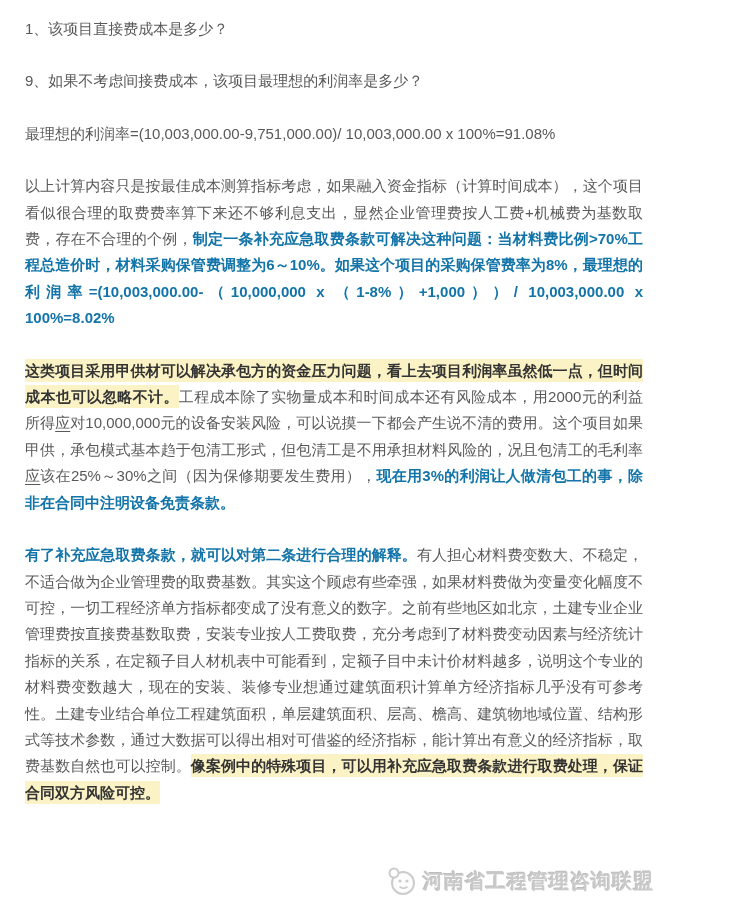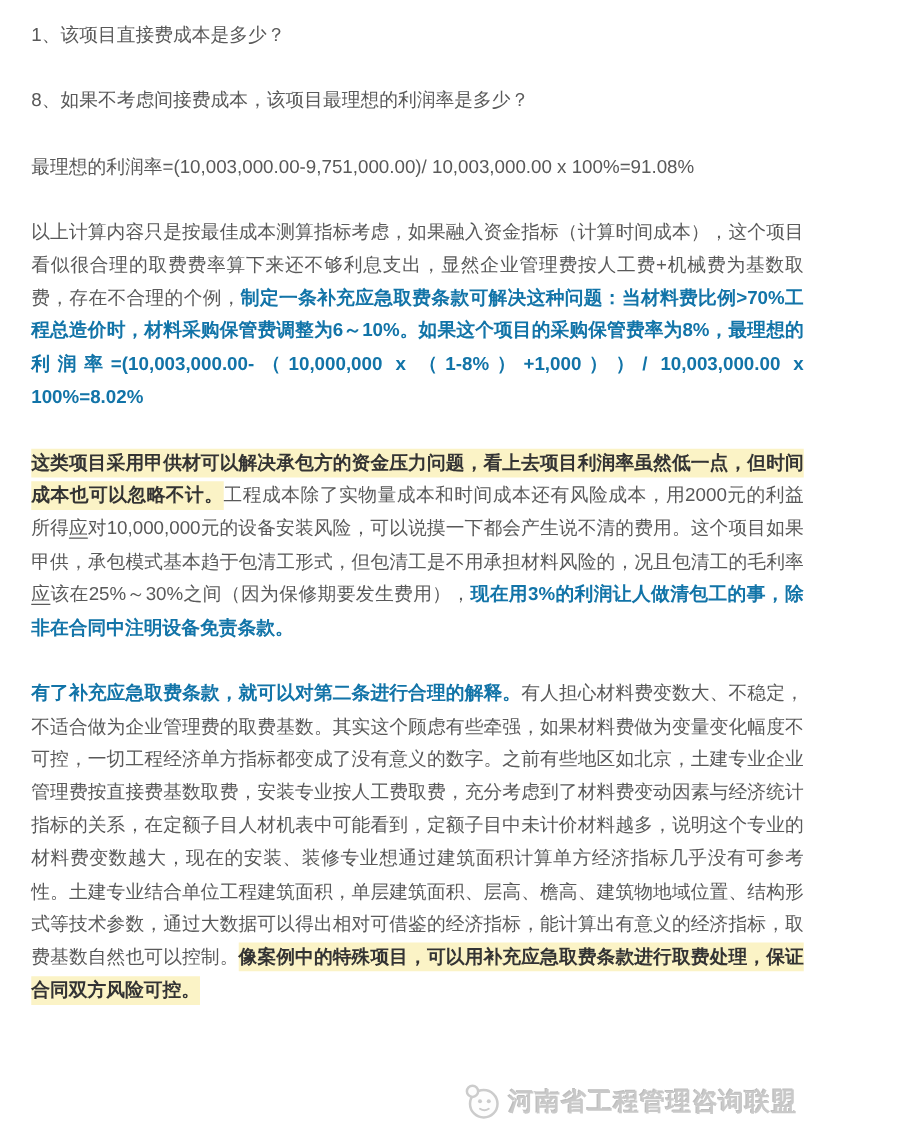--- a/index.html
+++ b/index.html
@@ -34,21 +34,21 @@
     color: var(--highlight-text, #333333);
     font-weight: bold;
     padding: 3px 0;
   }
   .run.u {
     text-decoration: underline;
     text-underline-offset: 3px;
   }
   .watermark {
     position: absolute;
-    right: 22px; bottom: 12px;
+    right: 6px; bottom: 12px;
     display: flex;
     align-items: center;
     gap: 5px;
     user-select: none;
   }
   .wm-icon { display: inline-flex; }
   .wm-text {
     font-size: 20px;
     font-weight: bold;
     letter-spacing: 1px;
@@ -57,21 +57,21 @@
   }
 </style>
 </head>
 <body>
 
 <div class="page">
   <div class="article">
 
     <p class="para"><span class="run">1、该项目直接费成本是多少？</span></p>
 
-    <p class="para"><span class="run">8、如果不考虑间接费成本，该项目最理想的利润率是多少？</span></p>
+    <p class="para"><span class="run">9、如果不考虑间接费成本，该项目最理想的利润率是多少？</span></p>
 
 
     <p class="para"><span class="run">最理想的利润率=(10,003,000.00-9,751,000.00)/ 10,003,000.00 x 100%=91.08%</span></p>
 
     <p class="para"><span class="run">以上计算内容只是按最佳成本测算指标考虑，如果融入资金指标（计算时间成本），这个项目看似很合理的取费费率算下来还不够利息支出，显然企业管理费按人工费+机械费为基数取费，存在不合理的个例，</span><span class="run blue">制定一条补充应急取费条款可解决这种问题：当材料费比例&gt;70%工程总造价时，材料采购保管费调整为6～10%。如果这个项目的采购保管费率为8%，最理想的利润率=(10,003,000.00-（10,000,000 x （1-8%）+1,000））/ 10,003,000.00 x 100%=8.02%</span></p>
 
 
     <p class="para"><span class="run hl">这类项目采用甲供材可以解决承包方的资金压力问题，看上去项目利润率虽然低一点，但时间成本也可以忽略不计。</span><span class="run">工程成本除了实物量成本和时间成本还有风险成本，用2000元的利益所得</span><span class="run u">应</span><span class="run">对10,000,000元的设备安装风险，可以说摸一下都会产生说不清的费用。这个项目如果甲供，承包模式基本趋于包清工形式，但包清工是不用承担材料风险的，况且包清工的毛利率</span><span class="run u">应</span><span class="run">该在25%～30%之间（因为保修期要发生费用），</span><span class="run blue">现在用3%的利润让人做清包工的事，除非在合同中注明设备免责条款。</span></p>
 
     <p class="para"><span class="run blue">有了补充应急取费条款，就可以对第二条进行合理的解释。</span><span class="run">有人担心材料费变数大、不稳定，不适合做为企业管理费的取费基数。其实这个顾虑有些牵强，如果材料费做为变量变化幅度不可控，一切工程经济单方指标都变成了没有意义的数字。之前有些地区如北京，土建专业企业管理费按直接费基数取费，安装专业按人工费取费，充分考虑到了材料费变动因素与经济统计指标的关系，在定额子目人材机表中可能看到，定额子目中未计价材料越多，说明这个专业的材料费变数越大，现在的安装、装修专业想通过建筑面积计算单方经济指标几乎没有可参考性。土建专业结合单位工程建筑面积，单层建筑面积、层高、檐高、建筑物地域位置、结构形式等技术参数，通过大数据可以得出相对可借鉴的经济指标，能计算出有意义的经济指标，取费基数自然也可以控制。</span><span class="run hl">像案例中的特殊项目，可以用补充应急取费条款进行取费处理，保证合同双方风险可控。</span></p>

